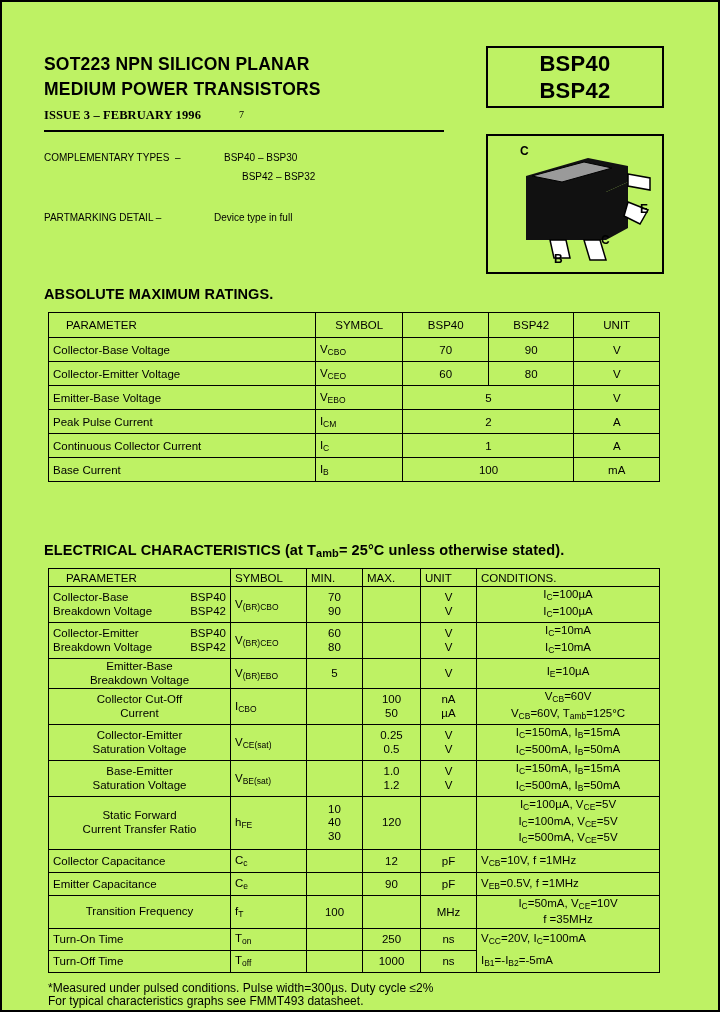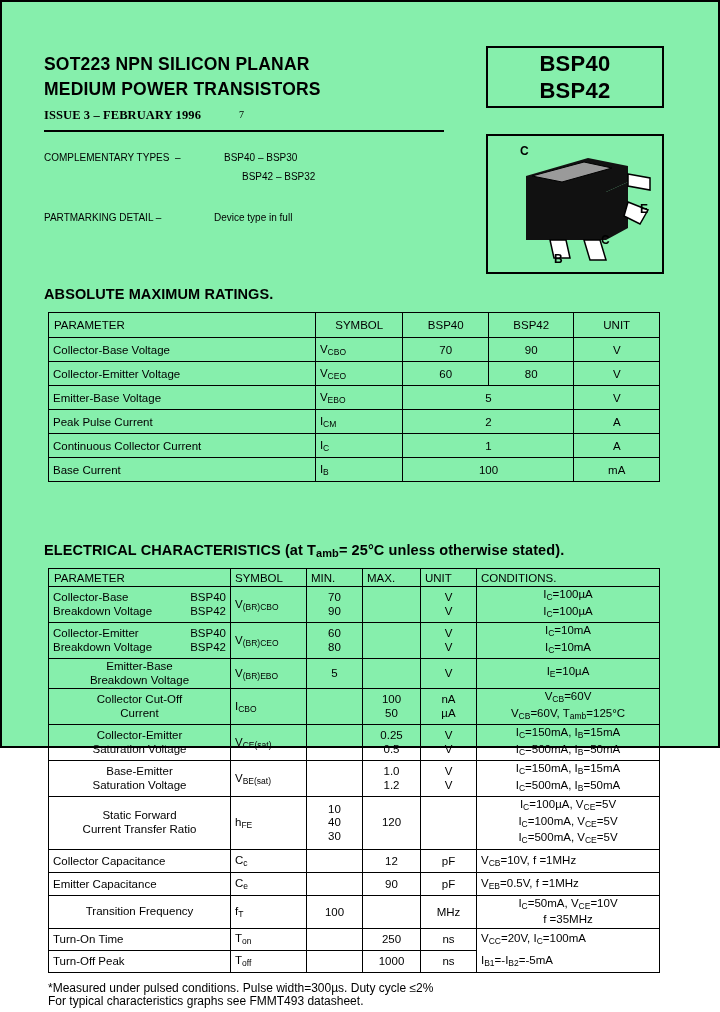--- a/index.html
+++ b/index.html
@@ -12,24 +12,24 @@
     height: 1012px;
     font-family: "Liberation Sans", sans-serif;
     color: #000;
     position: relative;
     overflow: hidden;
   }
   .page {
     position: absolute;
     left: 0; top: 0;
     width: 720px;
-    height: 748px;
+    height: 1012px;
     border: 2px solid #000;
     box-sizing: border-box;
-    background: #86efac;
+    background: #bef264;
   }
   .inner {
     position: absolute;
     left: 42px;
     top: 38px;
     width: 620px;
     height: 940px;
   }
   
   .title-block {
@@ -158,21 +158,21 @@
   .elec {
     left: 4px;
     top: 528px;
     width: 612px;
   }
   .elec td { height: 15px; font-size: 11.5px; }
   .elec .c { text-align: center; }
   .sub { font-size: 8.5px; vertical-align: -2px; }
   .nowrap { white-space: nowrap; }
   .two-line { line-height: 13.5px; text-align: center; }
-  .pad-l { padding-left: 5px; }
+  .pad-l { padding-left: 17px; }
   .footnote {
     position: absolute;
     left: 4px;
     top: 942px;
     font-size: 12px;
     line-height: 12.5px;
   }
   .flexrow { display: flex; justify-content: space-between; }
 </style>
 </head>
@@ -512,21 +512,21 @@
       <tr>
         <td style="height:19px">Turn-On Time</td>
         <td><span>T</span><span class="sub">on</span></td>
         <td class="c"></td>
         <td class="c">250</td>
         <td class="c">ns</td>
         <td class="nowrap" style="border-bottom:none"><span>V</span><span class="sub">CC</span><span>=20V, I</span><span class="sub">C</span><span>=100mA</span></td>
       </tr>
 
       <tr>
-        <td style="height:19px">Turn-Off Peak</td>
+        <td style="height:19px">Turn-Off Time</td>
         <td><span>T</span><span class="sub">off</span></td>
         <td class="c"></td>
         <td class="c">1000</td>
         <td class="c">ns</td>
         <td class="nowrap" style="border-top:none"><span>I</span><span class="sub">B1</span><span>=-I</span><span class="sub">B2</span><span>=-5mA</span></td>
       </tr>
     </tbody>
       </table>
 
     <div class="footnote">

